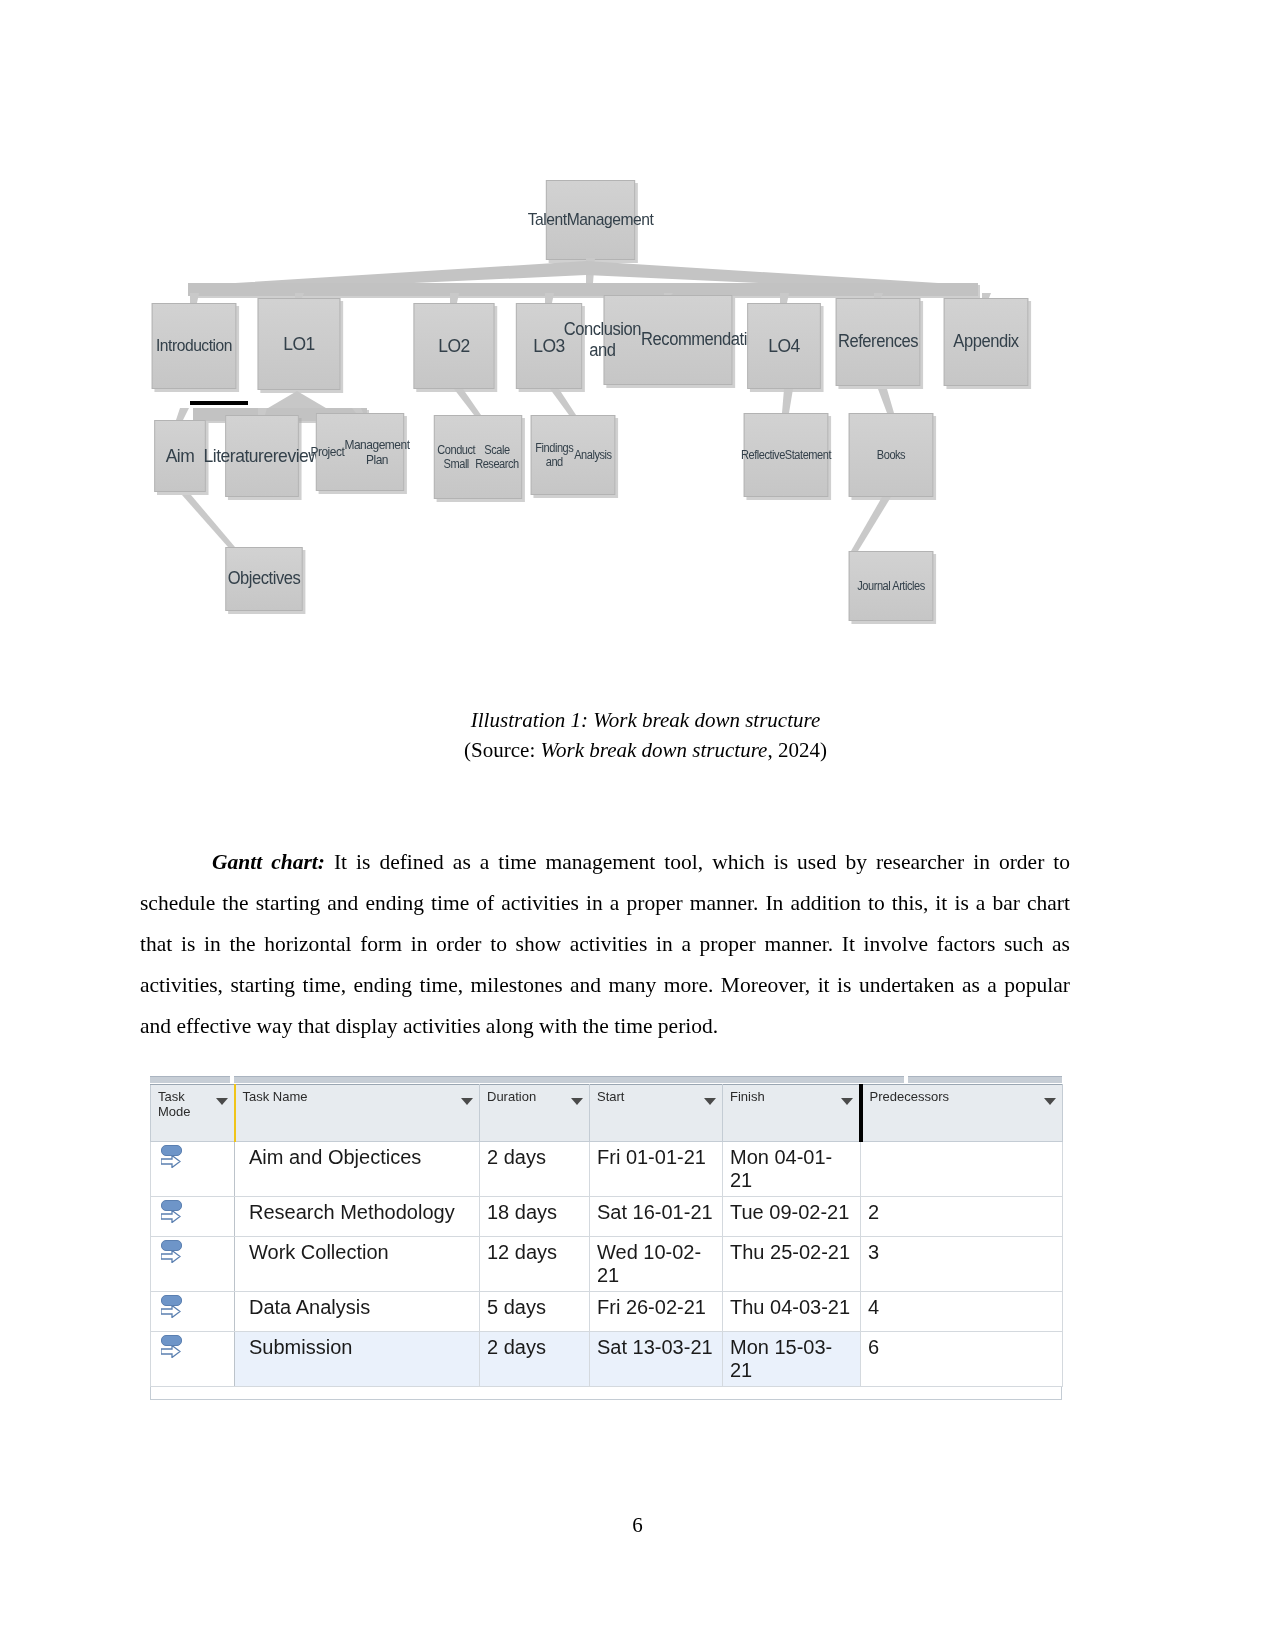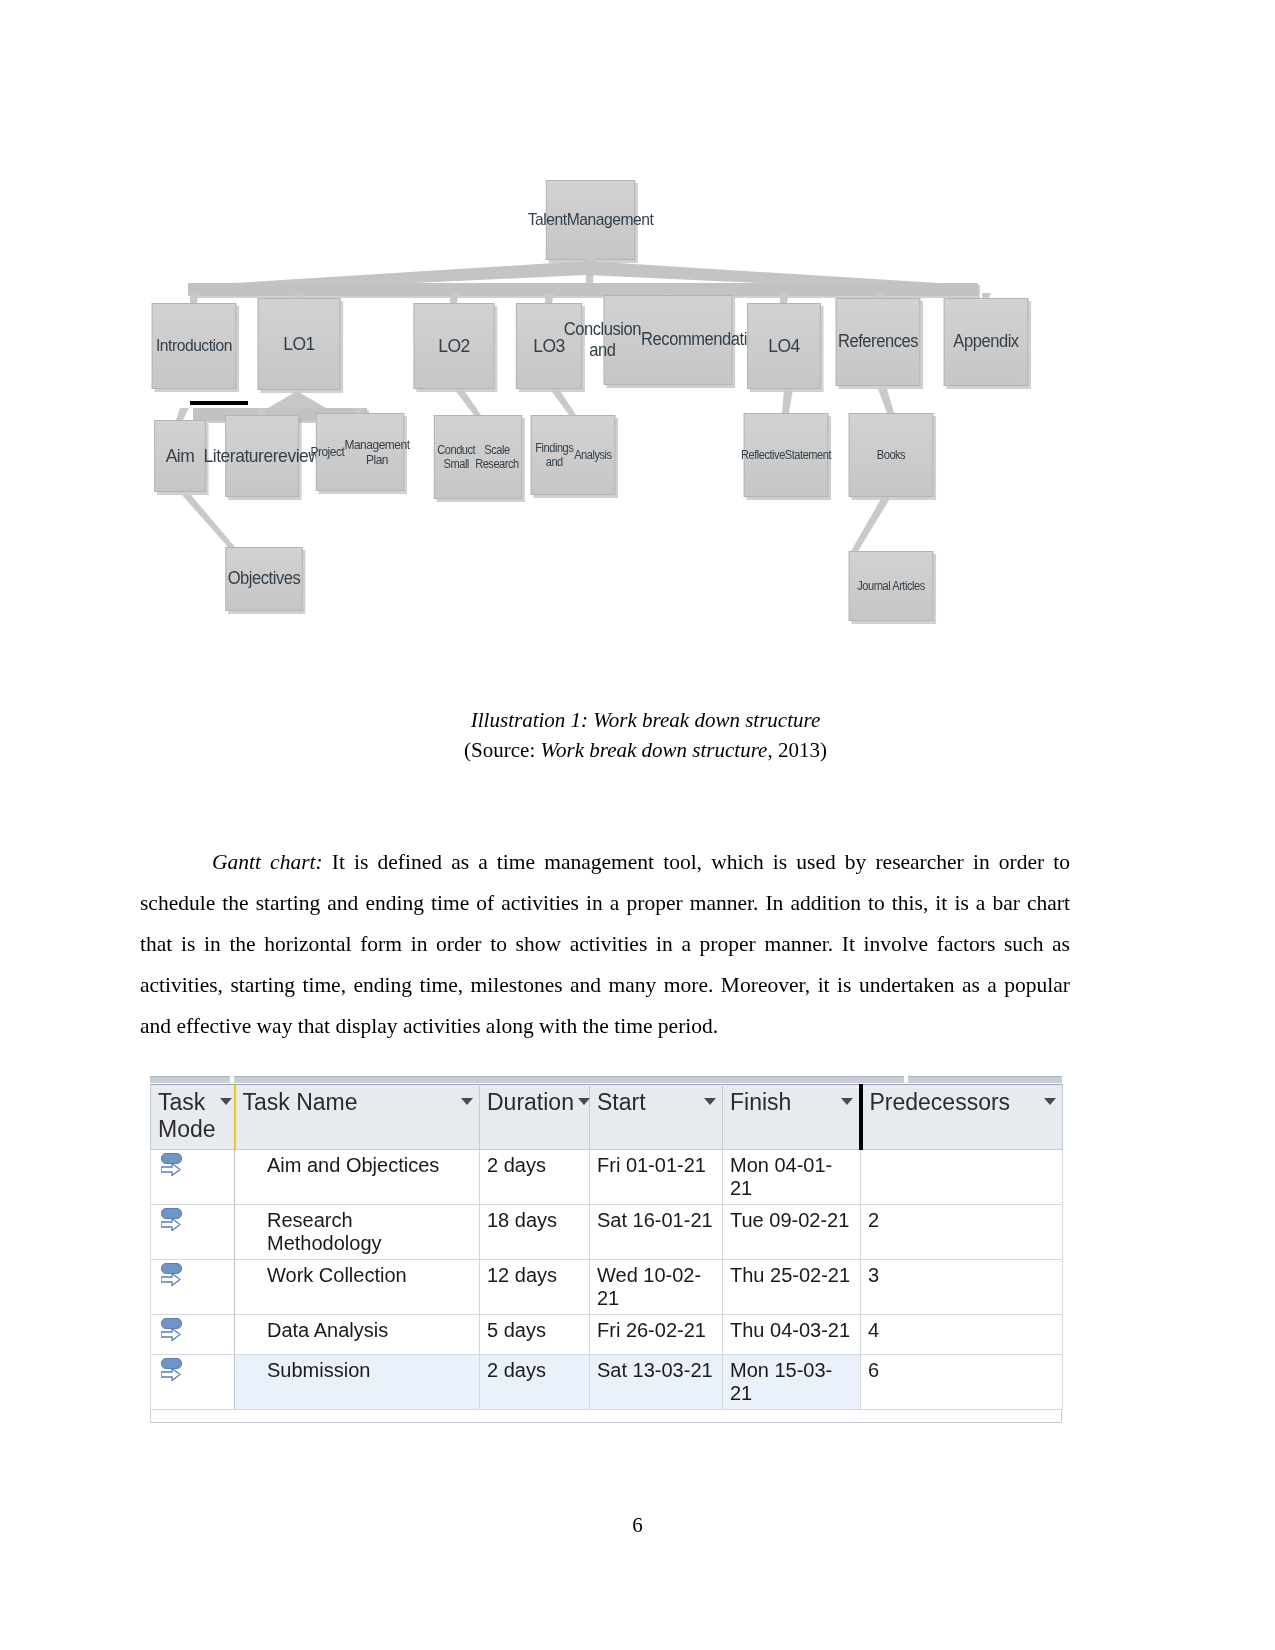--- a/index.html
+++ b/index.html
@@ -91,21 +91,21 @@
     left: 140px;
     top: 820px;
     width: 930px;
     font-size: 21.5px;
     line-height: 41px;
     text-align: justify;
     text-justify: inter-word;
     text-indent: 72px;
   }
   #body-paragraph .lead {
-    font-weight: normal;
+    font-weight: bold;
     font-style: italic;
   }
 
   
   #project-table {
     position: absolute;
     left: 150px;
     top: 1068px;
     width: 912px;
     font-family: "Liberation Sans", sans-serif;
@@ -126,21 +126,21 @@
     border-collapse: collapse;
     width: 100%;
     table-layout: fixed;
     background: #ffffff;
   }
   .tbl th {
     background: #e7ebef;
     border: 1px solid #c4ccd4;
     border-top: 1px solid #9aa6b2;
     font-weight: normal;
-    font-size: 23px;
+    font-size: 13px;
     color: #2b2b2b;
     text-align: left;
     padding: 4px 6px 6px 7px;
     vertical-align: top;
     height: 46px;
     position: relative;
   }
   .tbl th.hdr-taskmode { border-right: 2px solid #f0c419; }
   .tbl th.hdr-predecessors { border-left: 4px solid #000000; margin-top: 48px; }
   .hdr-inner {
@@ -163,21 +163,21 @@
     font-size: 20px;
     color: #1a1a1a;
     padding: 4px 7px;
     vertical-align: top;
     height: 31px;
   }
   .tbl td.cell-taskmode {
     border-right: 1px solid #bcc3ca;
     padding: 2px 0 0 8px;
   }
-  .tbl td.cell-taskname { padding-left: 32px; }
+  .tbl td.cell-taskname { padding-left: 14px; }
   .tbl tr.row-selected td { background: #eaf1fb; }
   .tbl tr.row-selected td.cell-taskmode { background: #ffffff; }
   .tbl tr.row-selected td.cell-predecessors { background: #ffffff; }
 
   .taskmode-icon {
     position: relative;
     width: 26px;
     height: 26px;
     display: block;
   }
@@ -341,21 +341,21 @@
     </svg>
     <div class="wbs-node" style="left: 705px; top: 386px; width: 92px; height: 70px; font-size: 12px;">
       <span>Journal Articles</span>
     </div>
     <svg width="900" height="465" style="position: absolute; left: 0px; top: 0px; pointer-events: none;">
       <polygon points="742,332 751,332 718,386 711,386" fill="#c9c9c9"></polygon>
     </svg>
   </div>
 
 <div class="caption" id="caption-illustration">Illustration 1: Work break down structure</div>
-<div class="caption" id="caption-source"><span>(Source:  </span><span class="src-italic">Work break down structure</span><span>, 2013)</span></div>
+<div class="caption" id="caption-source"><span>(Source:  </span><span class="src-italic">Work break down structure</span><span>, 2024)</span></div>
 
 <p id="body-paragraph"><span class="lead">Gantt chart:</span><span> It is defined as a time management tool, which is used by researcher in order to schedule the starting and ending time of activities in a proper manner. In addition to this, it is a bar chart that is in the horizontal form in order to show activities in a proper manner. It involve factors such as activities, starting time, ending time, milestones and many more. Moreover, it is undertaken as a popular and effective way that display activities along with the time period.</span></p>
 
 <div id="project-table">
   <div id="table-topstrip">
     <div class="strip" style="left:0px;width:80px;"></div>
     <div class="strip" style="left:84px;width:670px;"></div>
     <div class="strip" style="left:758px;width:154px;"></div>
   </div>
   <table class="tbl">

